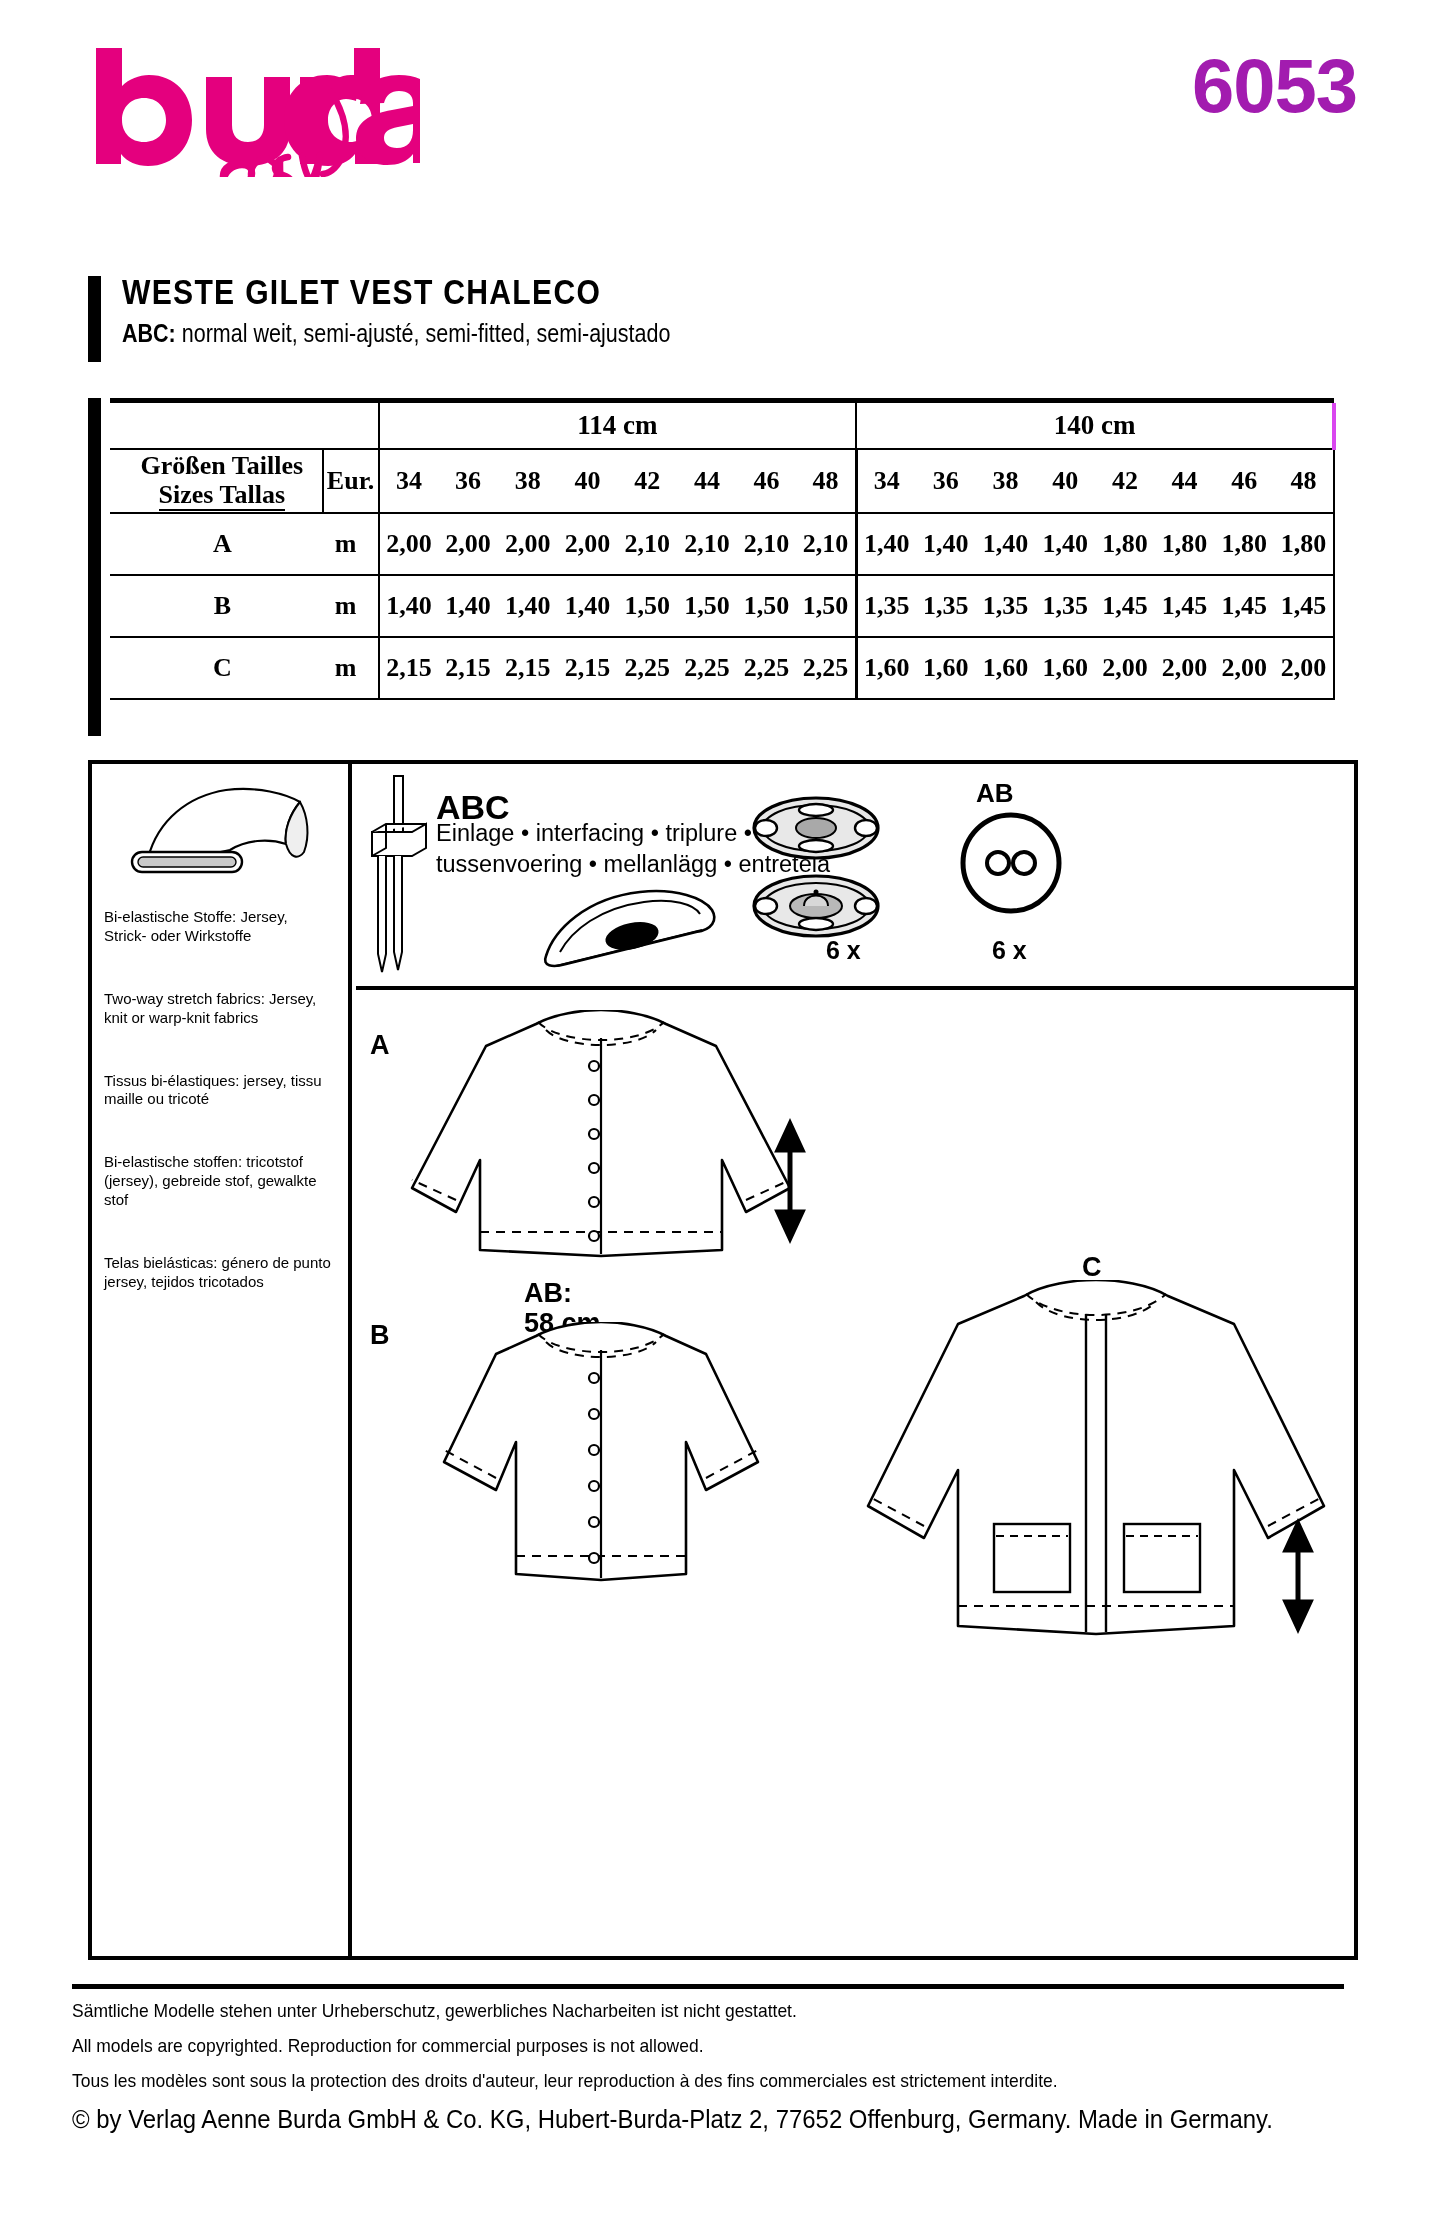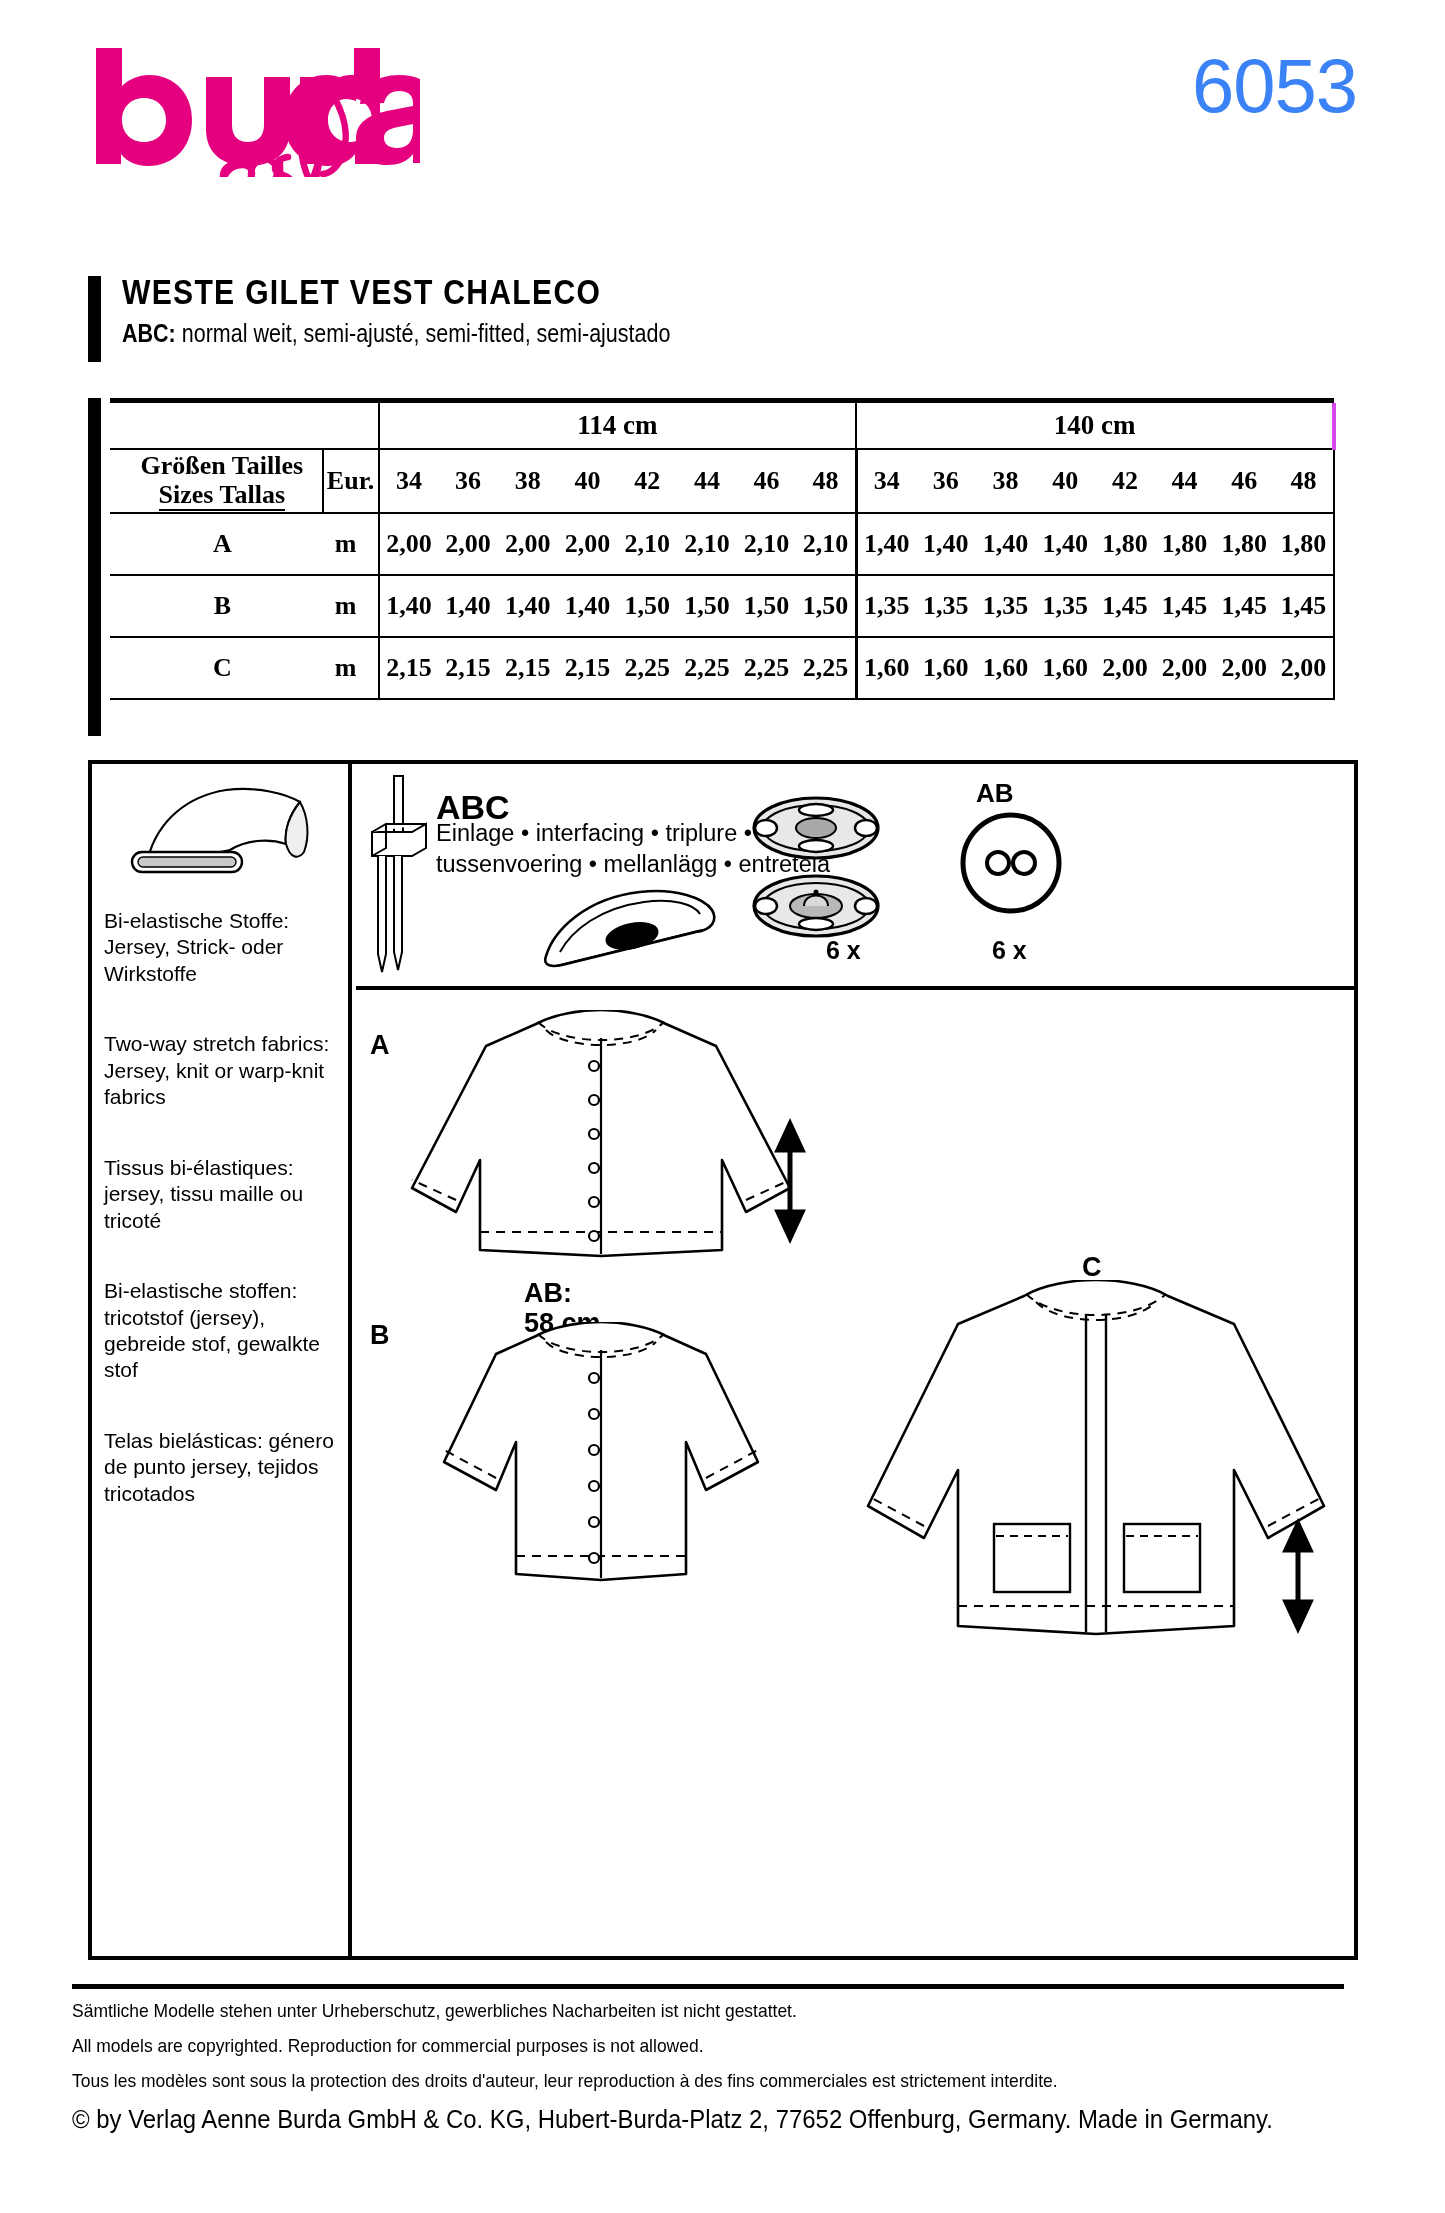--- a/index.html
+++ b/index.html
@@ -11,22 +11,22 @@
     overflow: hidden;
   }
   .page { position: relative; width: 1445px; height: 2213px; padding: 0; }
 
   
   .header { position: relative; height: 200px; }
   .logo-wrap { position: absolute; left: 90px; top: 42px; width: 420px; height: 150px; }
   .pattern-number {
     position: absolute; right: 88px; top: 48px;
     font-family: "Liberation Sans", sans-serif;
-    font-weight: normal; font-size: 76px; letter-spacing: -1px;
-    color: #3b82f6; line-height: 1;
+    font-weight: bold; font-size: 76px; letter-spacing: -1px;
+    color: #a21caf; line-height: 1;
   }
 
   
   .title-block { position: absolute; left: 88px; top: 272px; width: 1270px; }
   .title-bar-left {
     position: absolute; left: 0; top: 4px; width: 13px; height: 86px; background: #000;
   }
   .title-main {
     margin-left: 34px;
     font-family: "Liberation Sans Narrow", "Liberation Sans", sans-serif;
@@ -69,21 +69,21 @@
   .eur { border-left: 2px solid #000; border-right: 2px solid #000; font-size: 24px; }
 
   
   .panels { position: absolute; left: 88px; top: 760px; width: 1270px; height: 1200px; }
   .panel-border { position: absolute; inset: 0; border: 4px solid #000; }
   .left-col {
     position: absolute; left: 0; top: 0; width: 264px; height: 100%;
     border-right: 4px solid #000; padding: 14px 14px 0 16px;
   }
   .fabric-icon { width: 200px; height: 110px; margin: 6px 0 18px 14px; }
-  .fab-text { font-size: 21px; line-height: 1.26; margin-bottom: 44px; }
+  .fab-text { font-size: 15px; line-height: 1.26; margin-bottom: 44px; }
 
   .right-col { position: absolute; left: 268px; top: 0; right: 0; bottom: 0; }
   .notions { position: relative; height: 230px; border-bottom: 4px solid #000; }
   .notions-abc {
     position: absolute; left: 80px; top: 28px;
     font-size: 34px; font-weight: bold;
   }
   .notions-text {
     position: absolute; left: 80px; top: 58px; width: 420px;
     font-size: 23.5px; line-height: 1.3;

